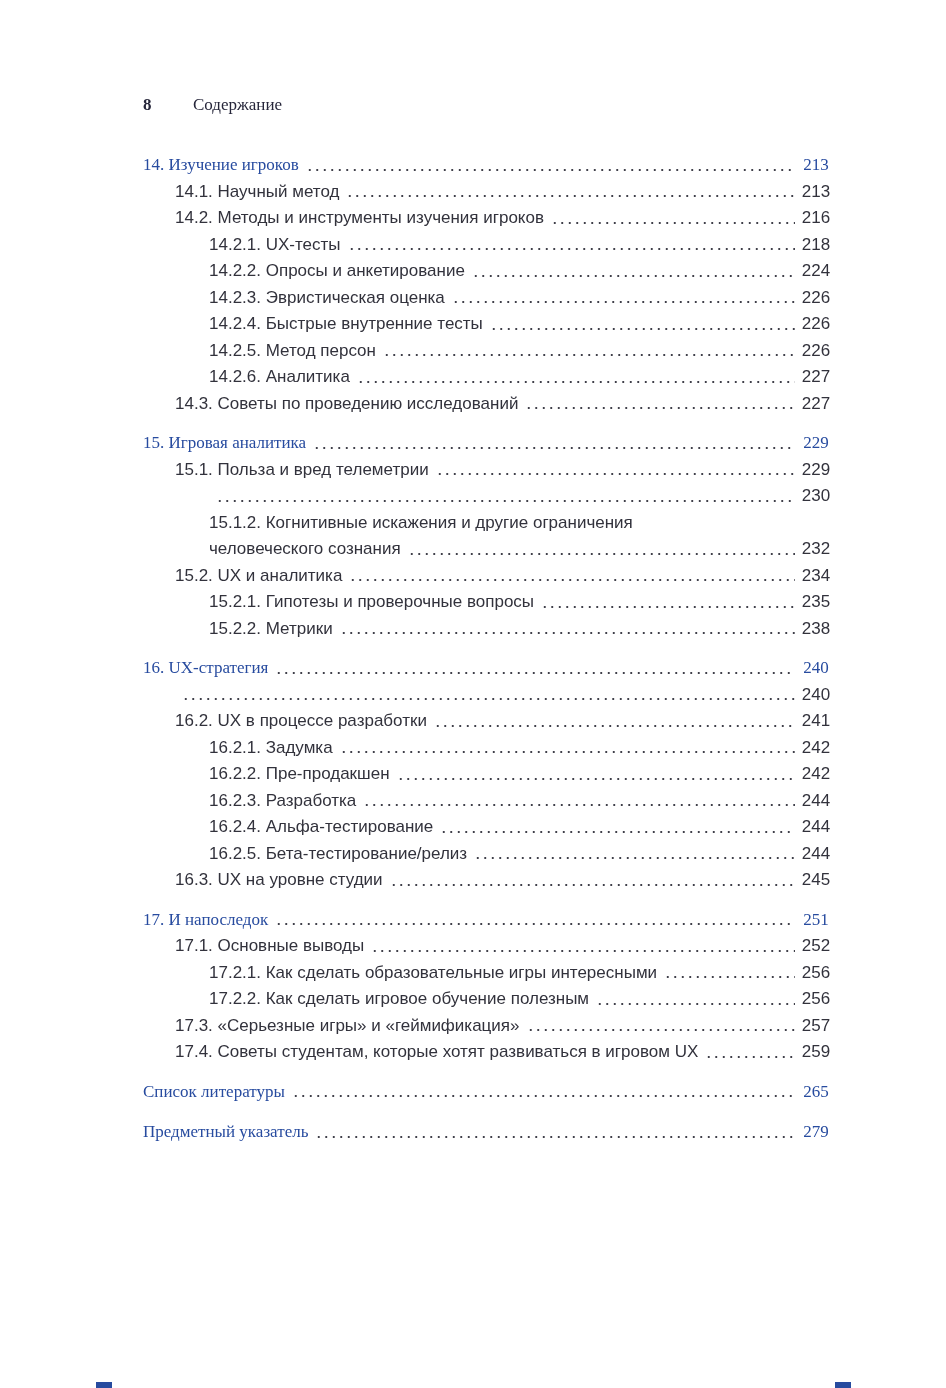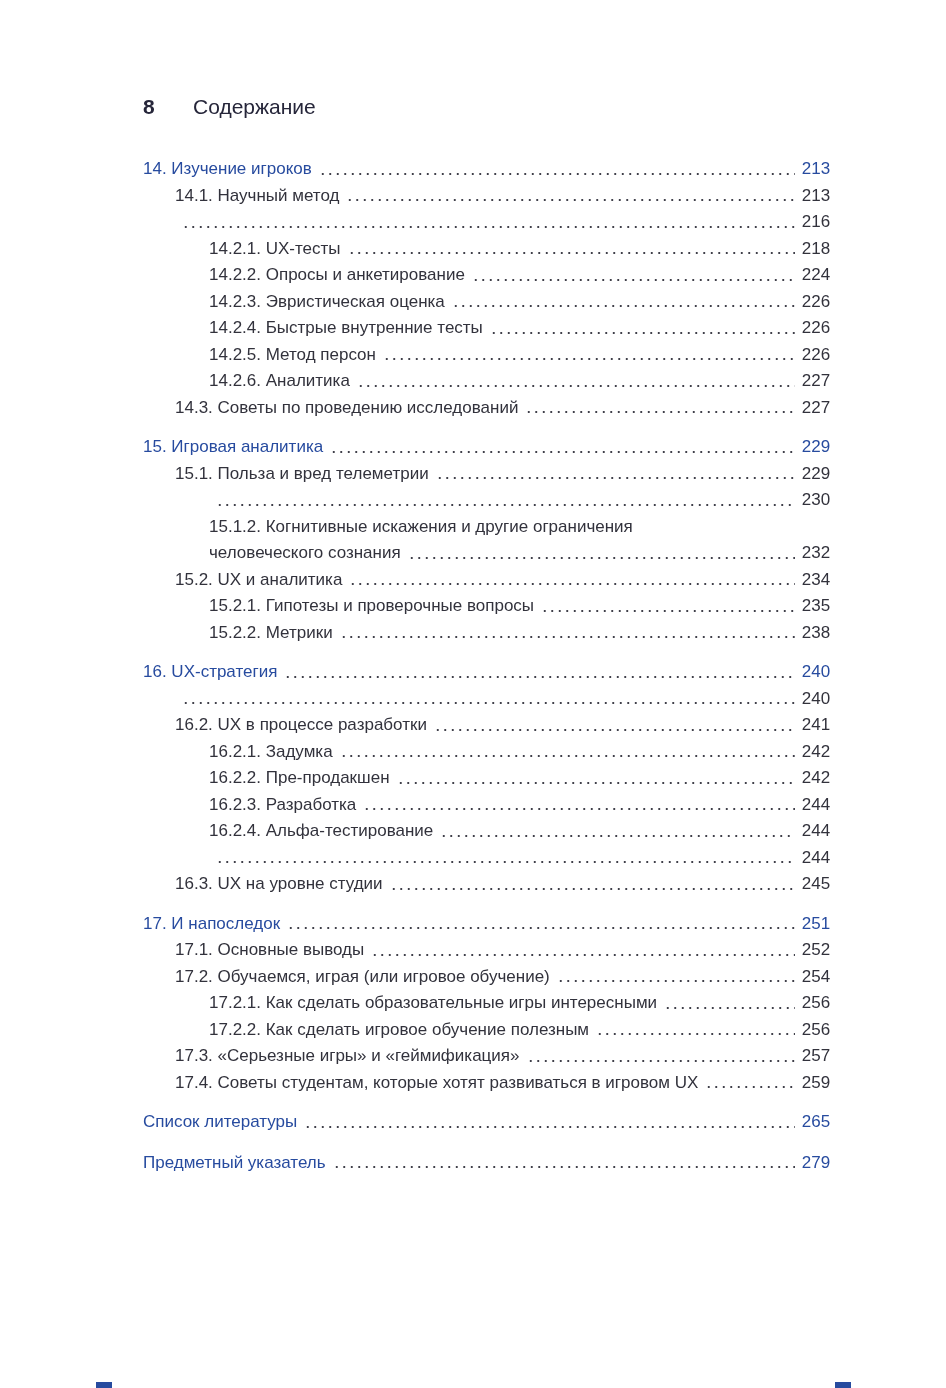--- a/index.html
+++ b/index.html
@@ -9,39 +9,40 @@
     font-family:"Liberation Sans","DejaVu Sans",sans-serif;
     color:#32323c;
     position:relative;
     overflow:hidden;
   }
   .page{
     box-sizing:border-box;
     padding:95px 112px 0 143px;
   }
   .page-header{
-    font-size:21px;
+    font-size:17px;
     margin-bottom:37px;
     color:#26263a;
+    font-family:Liberation Serif, serif;
   }
   .page-header .num{
     font-weight:bold;
     display:inline-block;
     width:50px;
   }
   .toc-group{margin-bottom:13px;}
   .toc-single{margin-bottom:14px;}
   .row{
     display:flex;
     align-items:baseline;
     height:26.5px;
     font-size:17px;
     line-height:26.5px;
   }
-  .row.lvl0{padding-left:0;}
+  .row.lvl0{padding-left:0;font-family:Liberation Serif, serif;}
   .row.lvl1{padding-left:32px;}
   .row.lvl2{padding-left:66px;}
   .row .lbl{white-space:nowrap;}
   .row.accent .lbl,.row.accent .pg{color:#274b9f;}
   .dots{
     flex:1;
     align-self:flex-end;
     height:8px;
     margin:0 3px 5px 7px;
     background-image:radial-gradient(circle,#3f3f49 1.15px,transparent 1.45px);
@@ -77,20 +78,21 @@
           <span class="lbl">14. Изучение игроков</span>
           <span class="dots"></span>
           <span class="pg">213</span>
         </div>
         <div class="row lvl1">
           <span class="lbl">14.1. Научный метод</span>
           <span class="dots"></span>
           <span class="pg">213</span>
         </div>
         <div class="row lvl1">
+          <span class="lbl">14.2. Методы и инструменты изучения игроков</span>
           <span class="dots"></span>
           <span class="pg">216</span>
         </div>
         <div class="row lvl2">
           <span class="lbl">14.2.1. UX-тесты</span>
           <span class="dots"></span>
           <span class="pg">218</span>
         </div>
         <div class="row lvl2">
           <span class="lbl">14.2.2. Опросы и анкетирование</span>
@@ -191,44 +193,40 @@
           <span class="lbl">16.2.3. Разработка</span>
           <span class="dots"></span>
           <span class="pg">244</span>
         </div>
         <div class="row lvl2">
           <span class="lbl">16.2.4. Альфа-тестирование</span>
           <span class="dots"></span>
           <span class="pg">244</span>
         </div>
         <div class="row lvl2">
+          <span class="lbl">16.2.5. Бета-тестирование/релиз</span>
           <span class="dots"></span>
           <span class="pg">244</span>
         </div>
         <div class="row lvl1">
           <span class="lbl">16.3. UX на уровне студии</span>
           <span class="dots"></span>
           <span class="pg">245</span>
         </div>
       </div>
       <div class="toc-group">
         <div class="row lvl0 accent">
           <span class="lbl">17. И напоследок</span>
           <span class="dots"></span>
           <span class="pg">251</span>
         </div>
         <div class="row lvl1">
           <span class="lbl">17.1. Основные выводы</span>
           <span class="dots"></span>
           <span class="pg">252</span>
-        </div>
-        <div class="row lvl1">
-          <span class="lbl">17.2. Обучаемся, играя (или игровое обучение)</span>
-          <span class="dots"></span>
-          <span class="pg">254</span>
         </div>
         <div class="row lvl2">
           <span class="lbl">17.2.1. Как сделать образовательные игры интересными</span>
           <span class="dots"></span>
           <span class="pg">256</span>
         </div>
         <div class="row lvl2">
           <span class="lbl">17.2.2. Как сделать игровое обучение полезным</span>
           <span class="dots"></span>
           <span class="pg">256</span>

